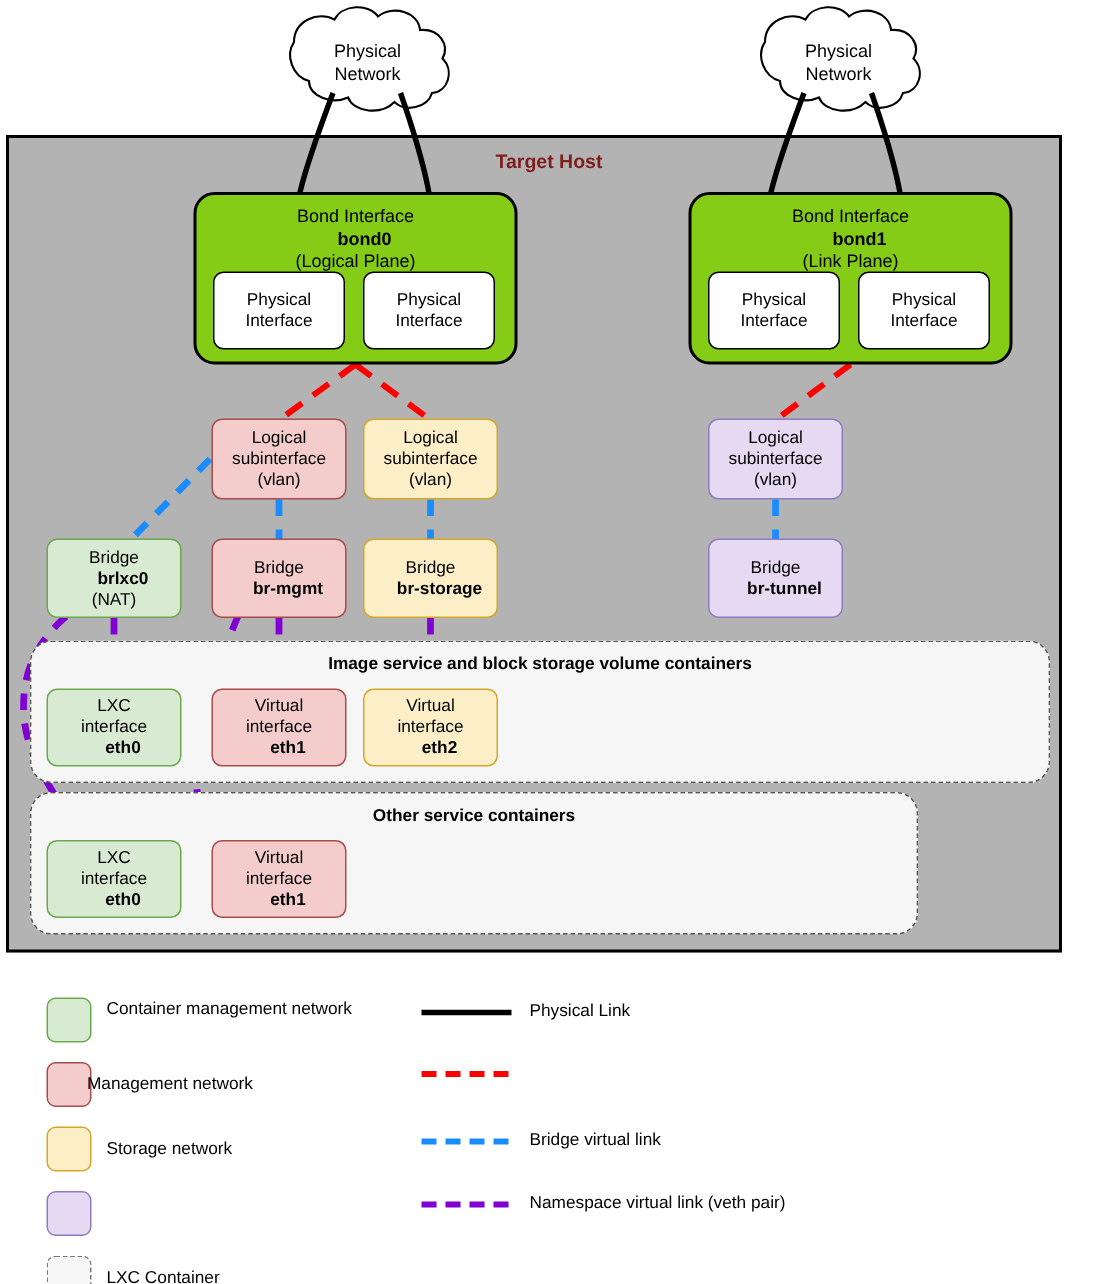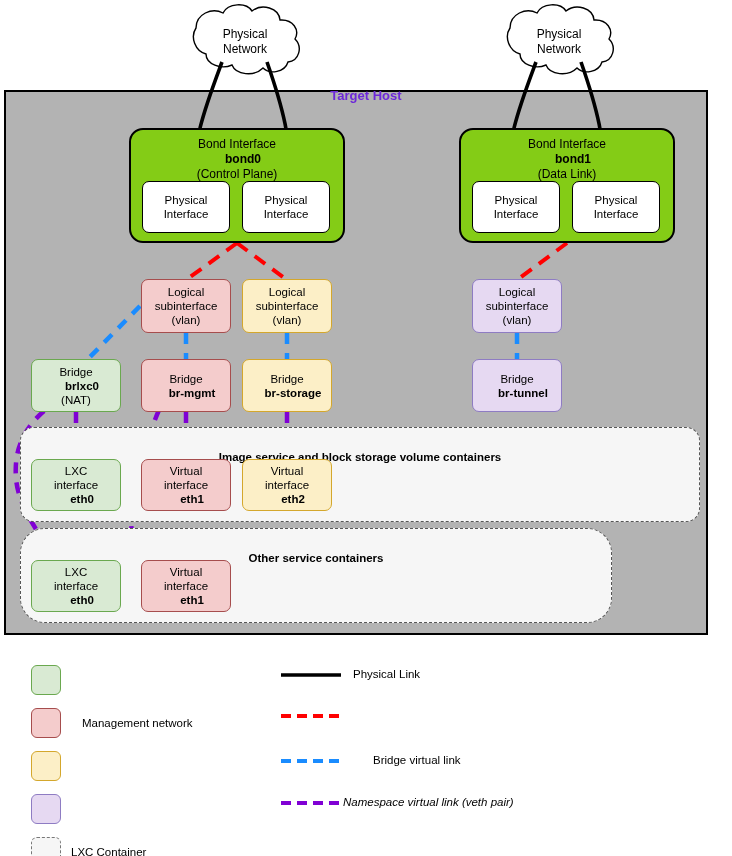--- a/index.html
+++ b/index.html
@@ -32,26 +32,26 @@
   .host-box {
     position: absolute;
     left: 4px; top: 90px;
     width: 704px; height: 545px;
     background: #b3b3b3;
     border: 2px solid #000000;
     box-sizing: border-box;
   }
   .host-title {
     position: absolute;
-    left: 0; top: 88px;
+    left: 0; top: 100px;
     width: 732px;
     text-align: center;
     font-size: 13px;
     font-weight: bold;
-    color: #6d28d9;
+    color: #7f1d1d;
   }
 
   
   .cloud-label {
     position: absolute;
     text-align: center;
     font-size: 12px;
     color: #000;
     line-height: 15px;
     width: 120px;
@@ -103,21 +103,20 @@
     border-radius: 14px;
   }
   .lxc-panel-title {
     position: absolute;
     width: 100%;
     text-align: center;
     top: 9px;
     font-size: 11.5px;
     font-weight: bold;
     color: #000;
-    margin-top: 14px;
   }
 
   
   .legend { position: absolute; left: 0; top: 648px; width: 732px; height: 208px; }
   .legend-swatch {
     position: absolute;
     width: 30px; height: 30px;
     border-radius: 6px;
     box-sizing: border-box;
   }
@@ -192,35 +191,35 @@
     <div>Network</div>
   </div>
   <div class="cloud-label" style="left:499px; top:27px;">
     <div>Physical</div>
     <div>Network</div>
   </div>
 
   <div class="node bond" style="left:129px; top:128px; width:216px; height:115px;">
     <div>Bond Interface</div>
     <div class="bold">bond0</div>
-    <div>(Control Plane)</div>
+    <div>(Logical Plane)</div>
   </div>
   <div class="node phys" style="left:142px; top:181px; width:88px; height:52px;">
     <div>Physical</div>
     <div>Interface</div>
   </div>
   <div class="node phys" style="left:242px; top:181px; width:88px; height:52px;">
     <div>Physical</div>
     <div>Interface</div>
   </div>
 
   <div class="node bond" style="left:459px; top:128px; width:216px; height:115px;">
     <div>Bond Interface</div>
     <div class="bold">bond1</div>
-    <div>(Data Link)</div>
+    <div>(Link Plane)</div>
   </div>
   <div class="node phys" style="left:472px; top:181px; width:88px; height:52px;">
     <div>Physical</div>
     <div>Interface</div>
   </div>
   <div class="node phys" style="left:572px; top:181px; width:88px; height:52px;">
     <div>Physical</div>
     <div>Interface</div>
   </div>
 
@@ -270,53 +269,55 @@
     <div>Virtual</div>
     <div>interface</div>
     <div class="bold">eth1</div>
   </div>
   <div class="node amber" style="left:242px; top:459px; width:90px; height:52px;">
     <div>Virtual</div>
     <div>interface</div>
     <div class="bold">eth2</div>
   </div>
 
-  <div class="lxc-panel" style="left:20px; top:528px; width:592px; height:95px;border-radius:25px;">
+  <div class="lxc-panel" style="left:20px; top:528px; width:592px; height:95px;">
     <div class="lxc-panel-title">Other service containers</div>
   </div>
   <div class="node green" style="left:31px; top:560px; width:90px; height:52px;">
     <div>LXC</div>
     <div>interface</div>
     <div class="bold">eth0</div>
   </div>
   <div class="node pink" style="left:141px; top:560px; width:90px; height:52px;">
     <div>Virtual</div>
     <div>interface</div>
     <div class="bold">eth1</div>
   </div>
 
   <div class="legend">
 
     <div class="legend-swatch" style="left:31px; top:17px; background:#d9ead3; border:1.5px solid #6aa84f;"></div>
+    <div class="legend-text" style="left:71px; top:18px;">Container management network</div>
 
     <div class="legend-swatch" style="left:31px; top:60px; background:#f4cccc; border:1.5px solid #a64d4d;"></div>
-    <div class="legend-text" style="left:82px; top:68px;">Management network</div>
+    <div class="legend-text" style="left:58px; top:68px;">Management network</div>
 
     <div class="legend-swatch" style="left:31px; top:103px; background:#fcefc7; border:1.5px solid #d4a72c;"></div>
+    <div class="legend-text" style="left:71px; top:111px;">Storage network</div>
 
     <div class="legend-swatch" style="left:31px; top:146px; background:#e6d9f2; border:1.5px solid #8e7cc3;"></div>
 
     <div class="legend-swatch dashed" style="left:31px; top:189px;"></div>
     <div class="legend-text" style="left:71px; top:197px;">LXC Container</div>
 
     <svg class="layer" viewBox="0 0 732 208" style="height:208px;">
       <line x1="281" y1="27" x2="341" y2="27" stroke="#000000" stroke-width="3.6"></line>
       <line x1="281" y1="68" x2="341" y2="68" stroke="#ff0000" stroke-width="4" stroke-dasharray="10,6"></line>
       <line x1="281" y1="113" x2="341" y2="113" stroke="#1a8cff" stroke-width="4" stroke-dasharray="10,6"></line>
       <line x1="281" y1="155" x2="341" y2="155" stroke="#8000d4" stroke-width="4" stroke-dasharray="10,6"></line>
     </svg>
 
     <div class="legend-line-label" style="left:353px; top:20px;">Physical Link</div>
-    <div class="legend-line-label" style="left:353px; top:106px;margin-left:20px;">Bridge virtual link</div>
-    <div class="legend-line-label" style="left:343px; top:148px;font-style:italic;">Namespace virtual link (veth pair)</div>
+    <div class="legend-line-label" style="left:353px; top:106px;">Bridge virtual link</div>
+    <div class="legend-line-label" style="left:353px; top:148px;">Namespace virtual link (veth pair)</div>
   </div>
 
 </div>
 
 </body></html>

